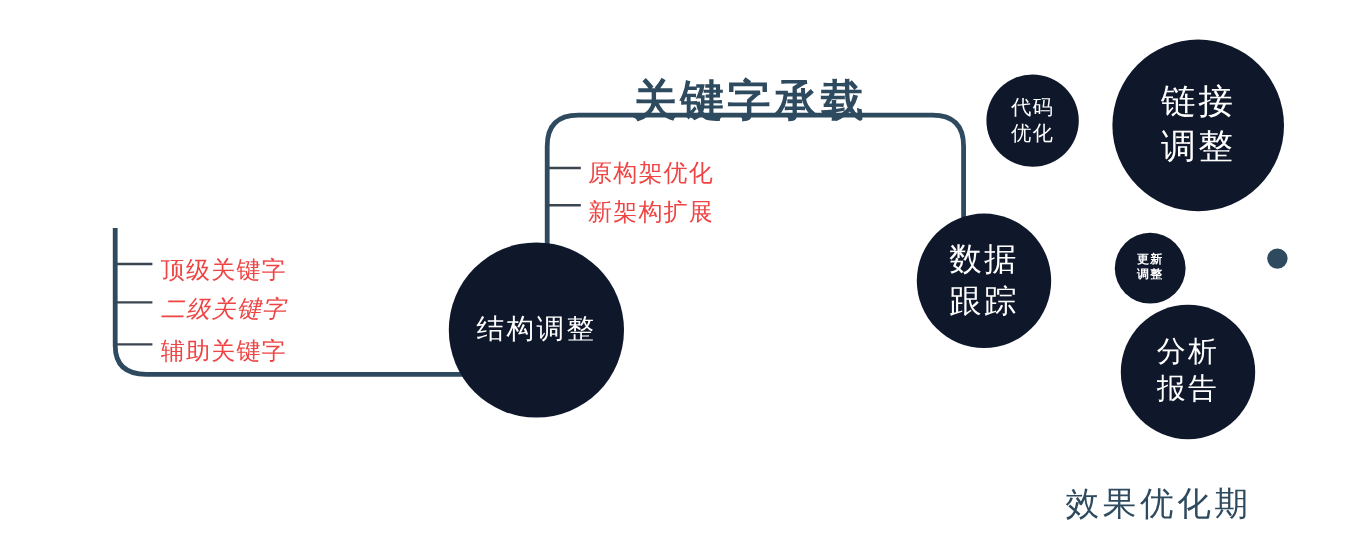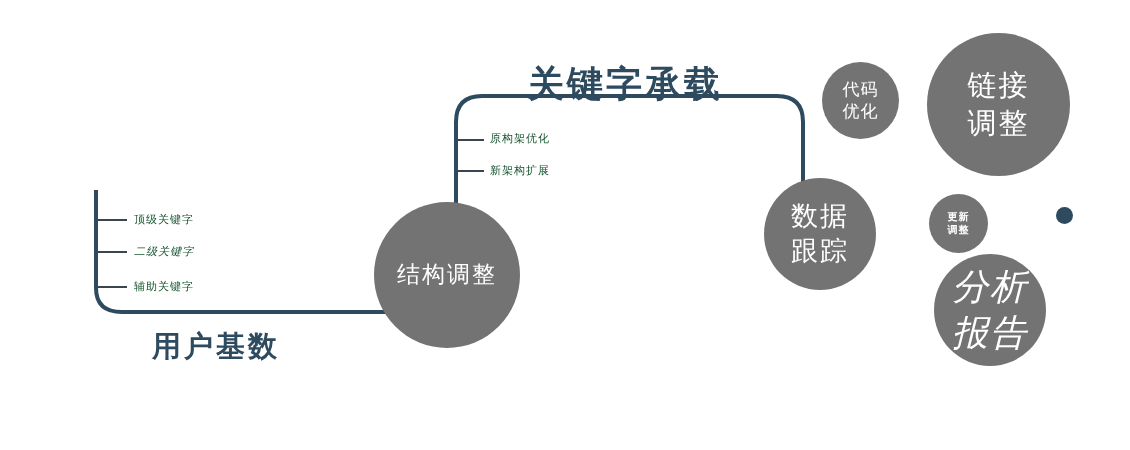--- a/index.html
+++ b/index.html
@@ -17,48 +17,48 @@
   }
   .wires {
     position: absolute;
     left: 0; top: 0;
     width: 1130px;
     height: 450px;
   }
   .node {
     position: absolute;
     border-radius: 50%;
-    background: #737373;
+    background: #0f172a;
     color: #ffffff;
     display: flex;
     flex-direction: column;
     align-items: center;
     justify-content: center;
     text-align: center;
     line-height: 1.28;
     letter-spacing: 2px;
   }
   .node-traffic        { left: 21px;  top: 57px;  width: 150px; height: 150px; font-size: 28px; }
   .node-structure      { left: 374px; top: 202px; width: 146px; height: 146px; font-size: 23px; }
   .node-data-tracking  { left: 764px; top: 178px; width: 112px; height: 112px; font-size: 27px; }
   .node-code-opt       { left: 822px; top: 62px;  width: 77px;  height: 77px;  font-size: 17px; letter-spacing: 1px; }
   .node-link-adjust    { left: 927px; top: 33px;  width: 143px; height: 143px; font-size: 29px; }
   .node-update-adjust  { left: 929px; top: 194px; width: 59px;  height: 59px;  font-size: 10px; font-weight: bold; letter-spacing: 1px; }
-  .node-analysis-report{ left: 934px; top: 254px; width: 112px; height: 112px; font-size: 36px; font-style: italic; }
+  .node-analysis-report{ left: 934px; top: 254px; width: 112px; height: 112px; font-size: 24px; }
   .dot {
     position: absolute;
     left: 1056px; top: 207px;
     width: 17px; height: 17px;
     border-radius: 50%;
     background: #2e4a5f;
   }
   .branch-label {
     position: absolute;
-    font-size: 11px;
-    color: #14532d;
+    font-size: 20px;
+    color: #ef4444;
     white-space: nowrap;
     letter-spacing: 1px;
   }
   .bl-1 { left: 134px; top: 212px; }
   .bl-2 { left: 134px; top: 244px; font-style: italic; }
   .bl-3 { left: 134px; top: 279px; }
   .bl-4 { left: 490px; top: 131px; }
   .bl-5 { left: 490px; top: 163px; }
   .edge-label {
     position: absolute;
@@ -96,21 +96,20 @@
     <path d="M 456 140 L 484 140" stroke="#3a4550" stroke-width="2"></path>
     <path d="M 456 171 L 484 171" stroke="#3a4550" stroke-width="2"></path>
   </svg>
 
   <div class="branch-label bl-1">顶级关键字</div>
   <div class="branch-label bl-2">二级关键字</div>
   <div class="branch-label bl-3">辅助关键字</div>
   <div class="branch-label bl-4">原构架优化</div>
   <div class="branch-label bl-5">新架构扩展</div>
 
-  <div class="edge-label el-user-base">用户基数</div>
   <div class="edge-label el-keyword-carry">关键字承载</div>
 
 
   <div class="node node-structure">
     <span>结构调整</span>
   </div>
 
   <div class="node node-data-tracking">
     <span>数据</span>
     <span>跟踪</span>
@@ -131,14 +130,15 @@
     <span>调整</span>
   </div>
 
   <div class="node node-analysis-report">
     <span>分析</span>
     <span>报告</span>
   </div>
 
   <div class="dot"></div>
 
+  <div class="footer-label">效果优化期</div>
 
 </div>
 
 </body></html>

